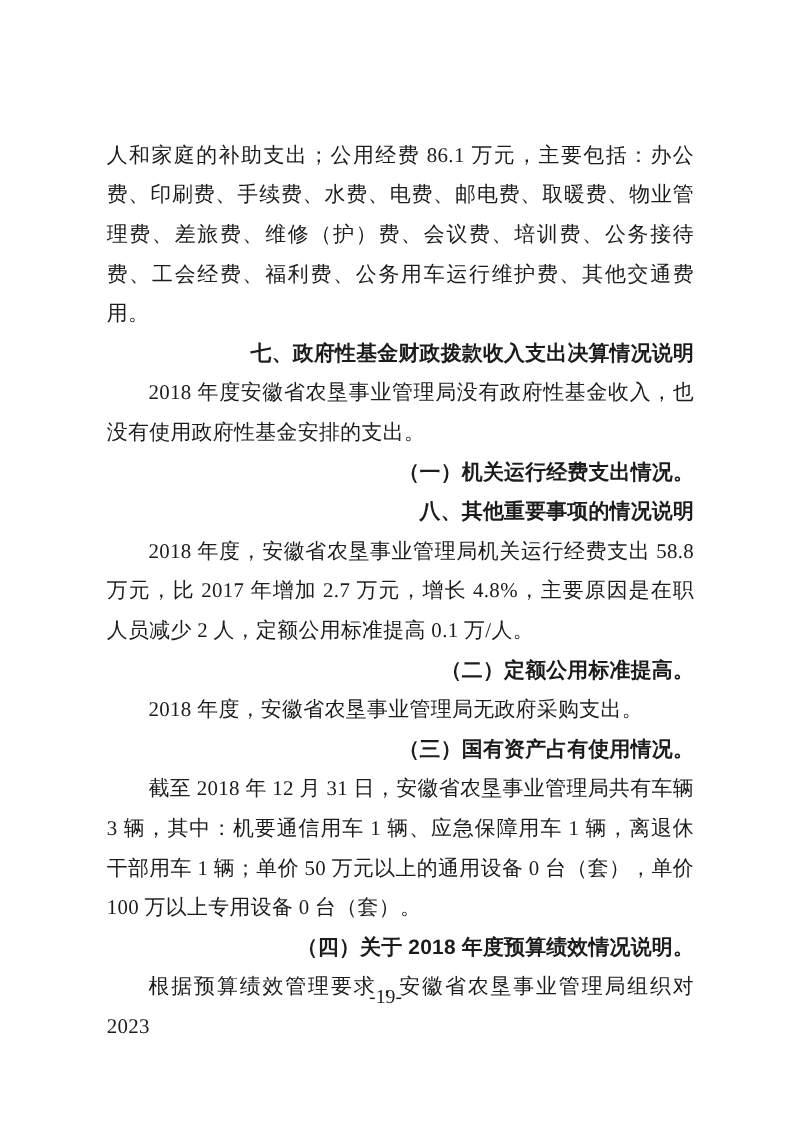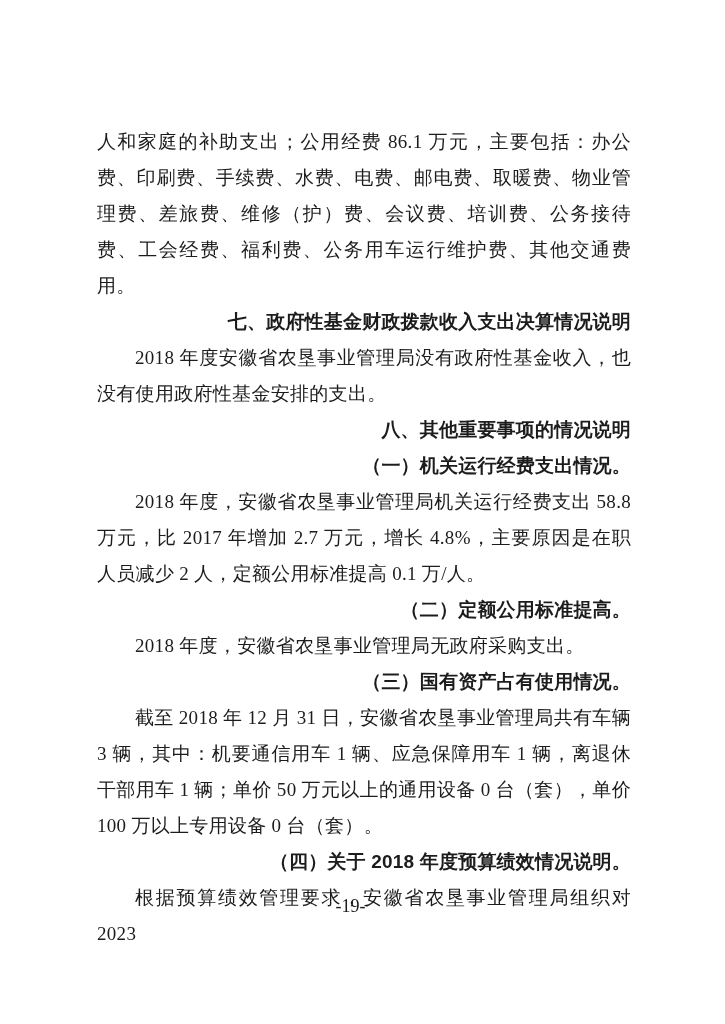--- a/index.html
+++ b/index.html
@@ -52,22 +52,22 @@
   }
 </style>
 </head>
 <body>
 
 <div class="page">
   <div class="content">
     <p class="body">人和家庭的补助支出；公用经费 86.1 万元，主要包括：办公费、印刷费、手续费、水费、电费、邮电费、取暖费、物业管理费、差旅费、维修（护）费、会议费、培训费、公务接待费、工会经费、福利费、公务用车运行维护费、其他交通费用。</p>
     <p class="heading">七、政府性基金财政拨款收入支出决算情况说明</p>
     <p class="body indent">2018 年度安徽省农垦事业管理局没有政府性基金收入，也没有使用政府性基金安排的支出。</p>
+    <p class="heading">（一）机关运行经费支出情况。</p>
     <p class="heading">八、其他重要事项的情况说明</p>
-    <p class="heading">（一）机关运行经费支出情况。</p>
     <p class="body indent">2018 年度，安徽省农垦事业管理局机关运行经费支出 58.8 万元，比 2017 年增加 2.7 万元，增长 4.8%，主要原因是在职人员减少 2 人，定额公用标准提高 0.1 万/人。</p>
     <p class="heading">（二）定额公用标准提高。</p>
     <p class="body indent">2018 年度，安徽省农垦事业管理局无政府采购支出。</p>
     <p class="heading">（三）国有资产占有使用情况。</p>
     <p class="body indent">截至 2018 年 12 月 31 日，安徽省农垦事业管理局共有车辆 3 辆，其中：机要通信用车 1 辆、应急保障用车 1 辆，离退休干部用车 1 辆；单价 50 万元以上的通用设备 0 台（套），单价 100 万以上专用设备 0 台（套）。</p>
     <p class="heading">（四）关于 2018 年度预算绩效情况说明。</p>
     <p class="body indent">根据预算绩效管理要求，安徽省农垦事业管理局组织对 2023</p>
   </div>
   <div class="page-footer">-19-</div>
 </div>

